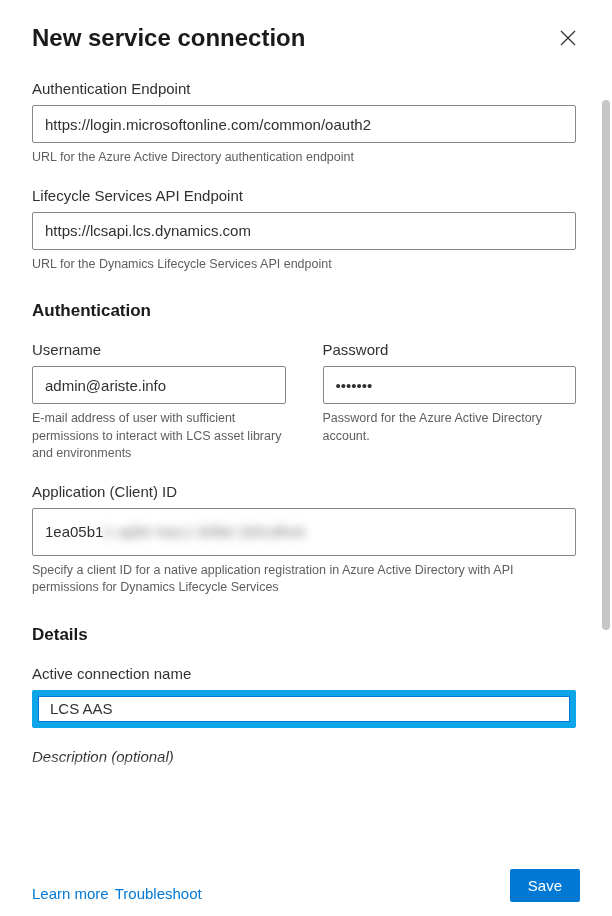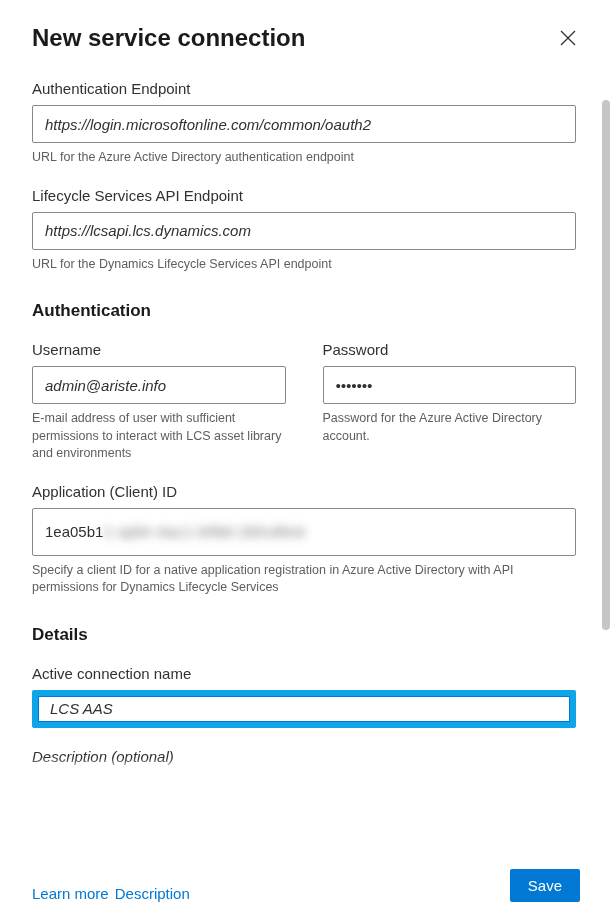--- a/index.html
+++ b/index.html
@@ -55,21 +55,20 @@
     .text-input {
       width: 100%;
       height: 38px;
       padding: 6px 12px;
       font-size: 15px;
       border: 1px solid #8a8886;
       border-radius: 2px;
       outline: none;
       font-family: inherit;
       color: #323130;
-      font-style: italic;
     }
     .text-input.focused {
       border: 6px solid #0ea5e9;
       box-shadow: 0 0 0 1px #0078d4 inset;
     }
     .help-text {
       font-size: 12.5px;
       color: #605e5c;
       margin-top: 6px;
       line-height: 1.4;
@@ -231,18 +230,18 @@
       <div class="desc-cut" style="margin-top:0">Description (optional)</div>
     </div>
 
   </div>
 
   <div class="scrollbar-visual"></div>
 
   <div class="footer">
     <div class="footer-links">
       <a>Learn more</a>
-      <a>Description</a>
+      <a>Troubleshoot</a>
     </div>
     <button class="save-btn">Save</button>
   </div>
 
 </div>
 
 </body></html>

